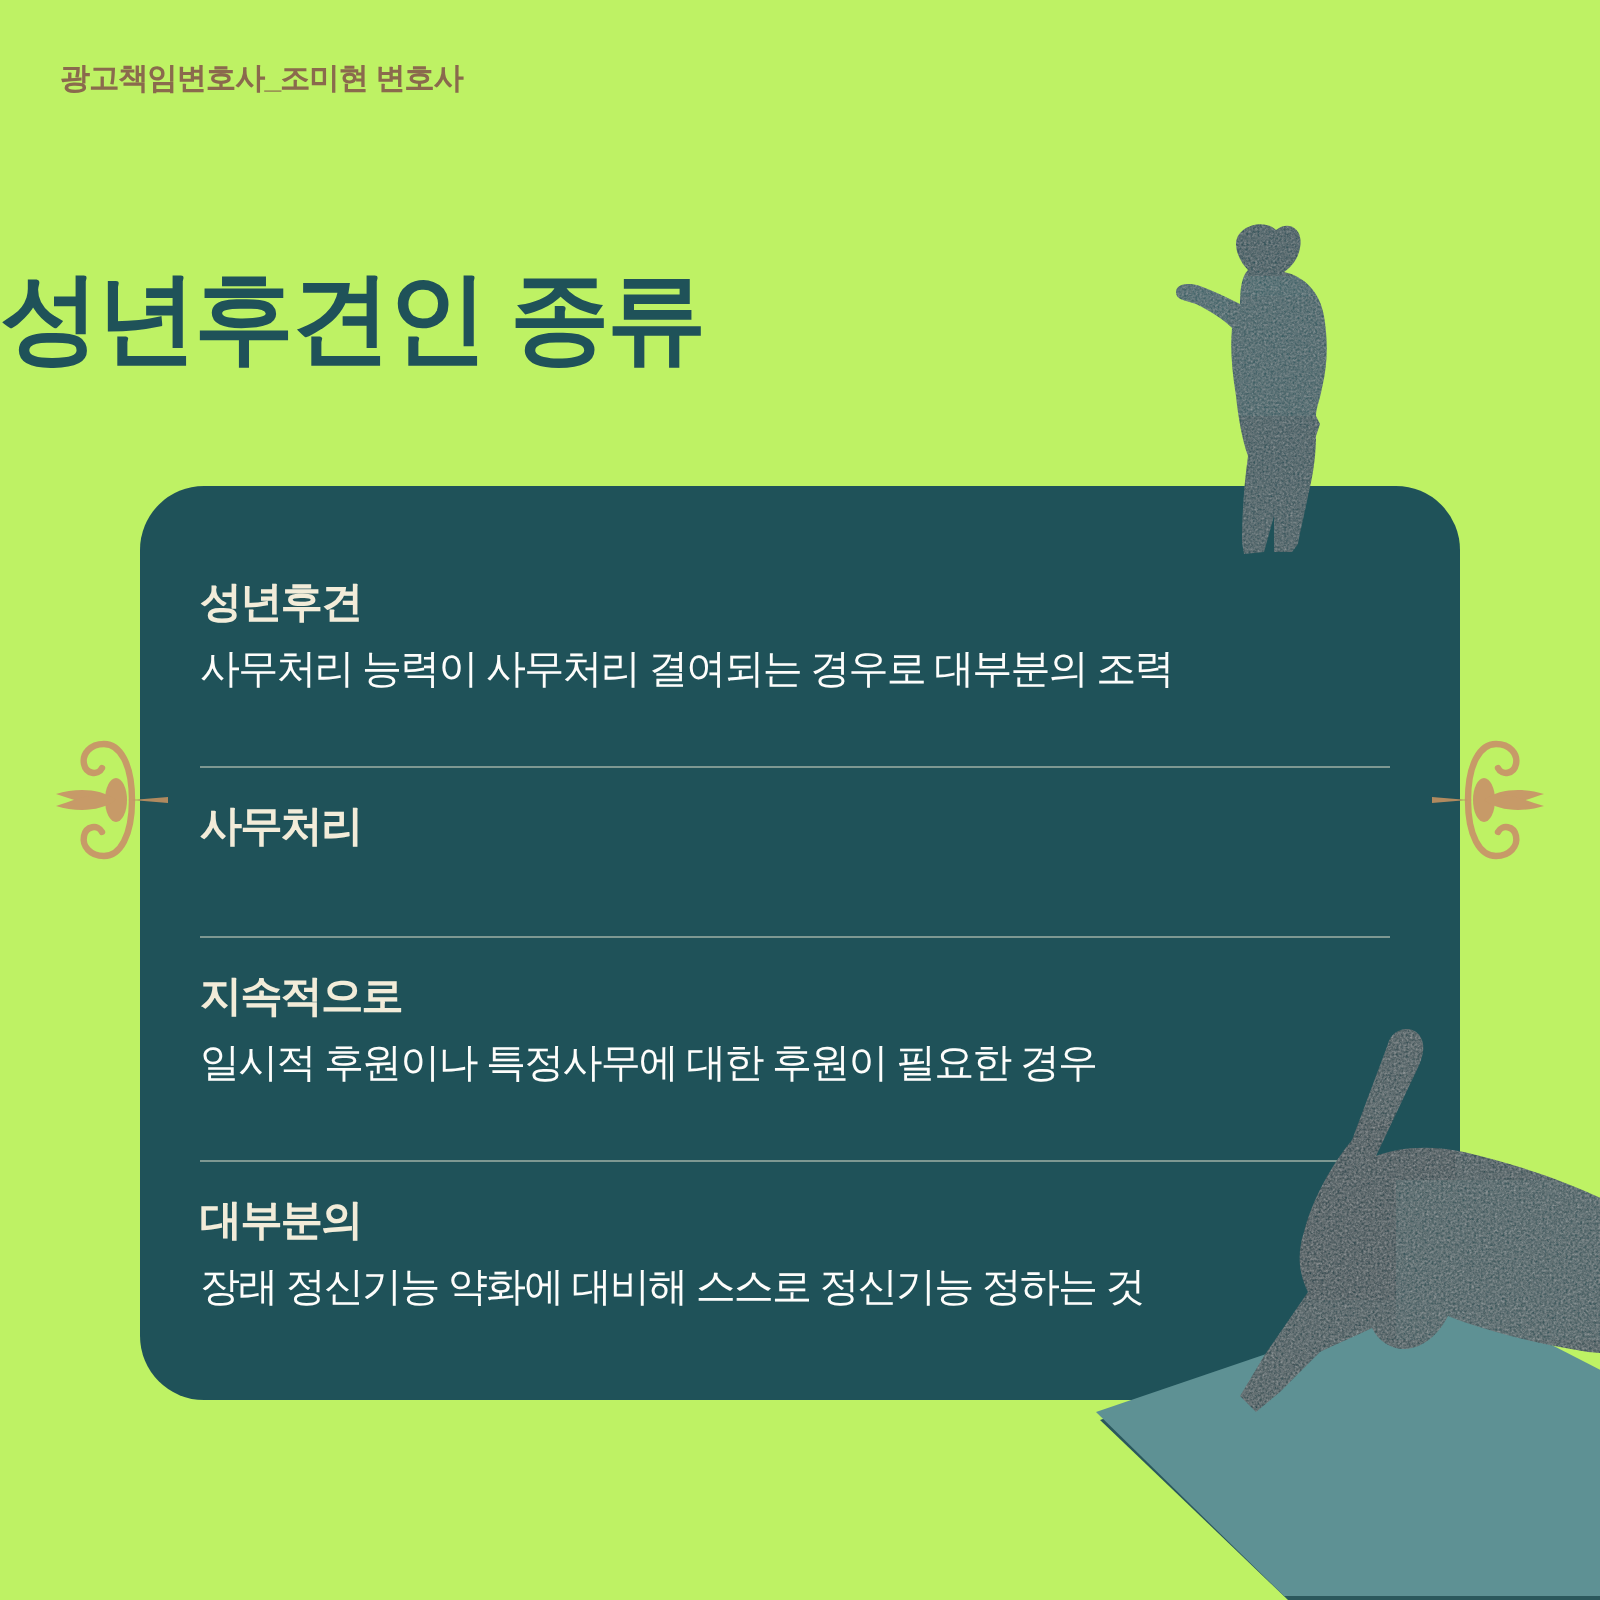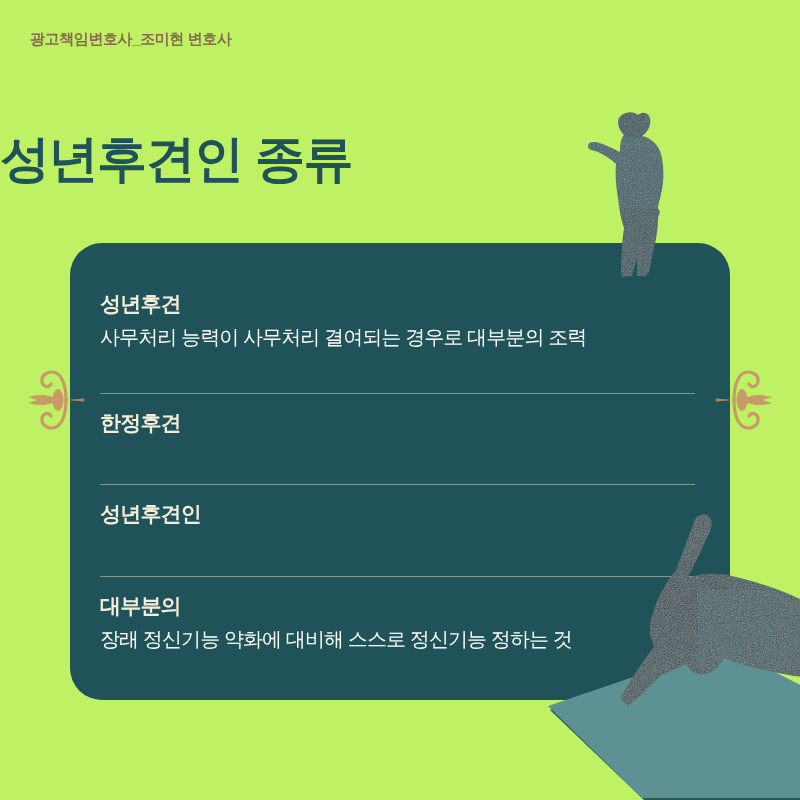--- a/index.html
+++ b/index.html
@@ -197,25 +197,26 @@
 
   <div class="info-card">
     <div class="card-list">
 
       <div class="card-item">
         <div class="item-title">성년후견</div>
         <div class="item-desc">사무처리 능력이 사무처리 결여되는 경우로 대부분의 조력</div>
       </div>
 
       <div class="card-item">
-        <div class="item-title">한정후견</div>
-      </div>
-
-      <div class="card-item">
-        <div class="item-title">성년후견인</div>
+        <div class="item-title">사무처리</div>
+      </div>
+
+      <div class="card-item">
+        <div class="item-title">지속적으로</div>
+        <div class="item-desc">일시적 후원이나 특정사무에 대한 후원이 필요한 경우</div>
       </div>
 
       <div class="card-item">
         <div class="item-title">대부분의</div>
         <div class="item-desc">장래 정신기능 약화에 대비해 스스로 정신기능 정하는 것</div>
       </div>
 
     </div>
   </div>
 

